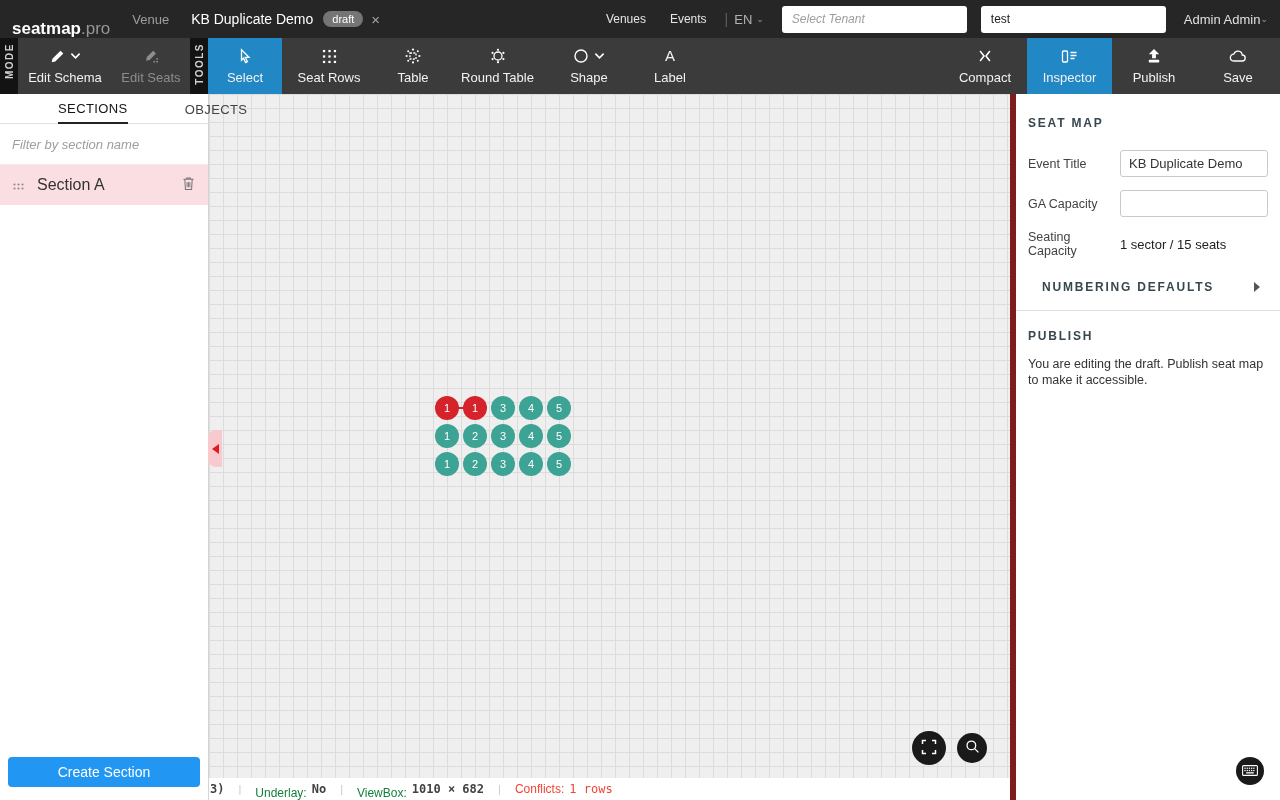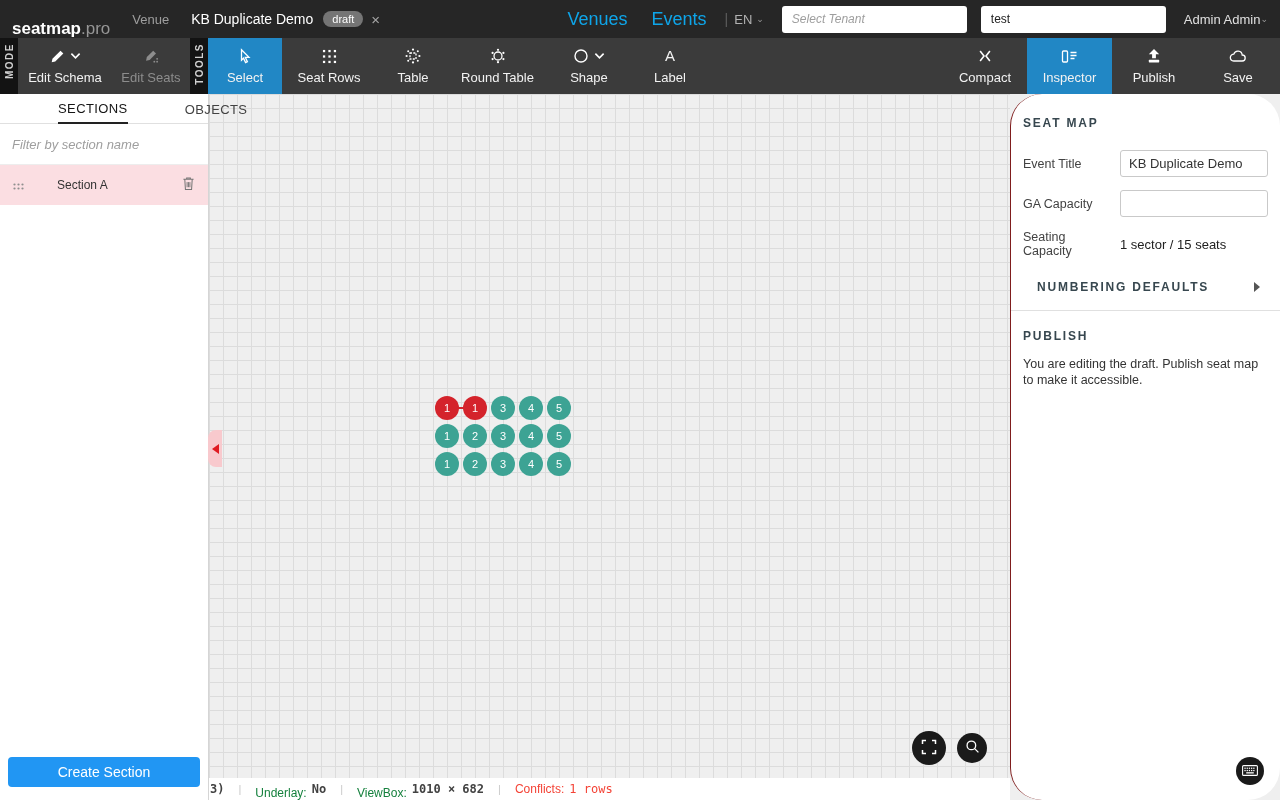--- a/index.html
+++ b/index.html
@@ -11,21 +11,21 @@
   .header { position:absolute; top:0; left:0; right:0; height:38px; background:#262626;
             display:flex; align-items:center; padding:0 12px; }
   .logo { font-size:17px; color:#fff; font-weight:bold; margin-right:22px; cursor:default;margin-top:20px; }
   .logo .suffix { color:#969696; font-weight:normal; }
   .hdr-link { color:#9e9e9e; font-size:13px; margin-right:22px; cursor:pointer; }
   .doc-title { color:#fff; font-size:14px; margin-right:10px; }
   .draft-badge { background:#757575; color:#fff; font-size:11px; padding:2px 9px; border-radius:9px; margin-right:8px; }
   .close-x { color:#a5a5a5; font-size:15px; cursor:pointer; }
   .hdr-spacer { flex:1; }
   .hdr-right { display:flex; align-items:center; }
-  .hdr-right .nav-link { color:#0ea5e9; font-size:18px; margin:0 12px; cursor:pointer; }
+  .hdr-right .nav-link { color:#e5e5e5; font-size:12px; margin:0 12px; cursor:pointer; }
   .hdr-sep { color:#5d5d5d; font-size:14px; margin-left:6px; }
   .lang { color:#b2b2b2; font-size:13px; margin:0 4px 0 6px; cursor:pointer; display:flex; align-items:center; gap:4px; }
   .chev { font-size:9px; color:#9a9a9a; }
   .hdr-input { width:185px; height:27px; border:none; border-radius:3px; background:#fff;
                font-size:12px; padding:0 10px; margin-left:14px; outline:none; color:#222;
                font-family:"Liberation Sans", sans-serif; }
   .hdr-input::placeholder { font-style:italic; color:#9e9e9e; }
   .account { color:#e0e0e0; font-size:13px; margin-left:18px; display:flex; align-items:center; gap:0; cursor:pointer; }
 
   
@@ -50,21 +50,21 @@
   
   .sidebar { width:209px; background:#fff; border-right:1px solid #d5d5d5; position:relative; z-index:3; }
   .tabs-row { height:30px; display:flex; align-items:flex-end; gap:17px; padding:0 0 0 18px; border-bottom:1px solid #e0e0e0; }
   .tab { font-size:13px; letter-spacing:.4px; color:#424242; padding-bottom:6px; cursor:pointer;margin-left:40px; }
   .tab.active { color:#151515; border-bottom:2px solid #222; margin-bottom:-1px; }
   .filter-row { height:41px; border-bottom:1px solid #ededed; display:flex; align-items:center; }
   .filter-input { border:none; outline:none; width:100%; padding:0 12px; font-size:13px; color:#333;
                   font-family:"Liberation Sans", sans-serif; }
   .filter-input::placeholder { font-style:italic; color:#9e9e9e; }
   .section-row { height:40px; background:#fbdee2; display:flex; align-items:center; padding:0 13px; gap:13px; cursor:pointer; }
-  .section-name { flex:1; font-size:12px; color:#333;margin-left:20px; }
+  .section-name { flex:1; font-size:16px; color:#333; }
   .create-btn { position:absolute; left:8px; right:8px; bottom:13px; height:30px; background:#2196f3;
                 color:#fff; font-size:14px; border:none; border-radius:4px; cursor:pointer;
                 font-family:"Liberation Sans", sans-serif; }
   .collapse-handle { position:absolute; right:-14px; top:336px; width:14px; height:37px; background:#f8c9cd;
                      border-radius:8px 0 0 8px; display:flex; align-items:center; justify-content:center;
                      cursor:pointer; z-index:4; }
   .tri-left { width:0; height:0; border-top:5px solid transparent; border-bottom:5px solid transparent;
               border-right:7px solid #e01b22; }
 
   
@@ -88,21 +88,21 @@
   .statusbar { position:absolute; left:0; right:0; bottom:0; height:22px; background:#fff;
                display:flex; align-items:center; font-size:12px; padding-left:1px; }
   .sb-sep { color:#c9c9c9; margin:0 14px; font-size:11px; }
   .sb-label { color:#15803d; margin-right:5px;margin-top:8px; }
   .sb-value { color:#424242; font-weight:bold; font-size:12px; }
   .sb-frag { color:#424242; font-weight:bold; font-size:12px; }
   .sb-conflict-label { color:#f44336; margin-right:5px; }
   .sb-conflict-value { color:#f44336; font-size:12px; }
 
   
-  .panel { width:270px; background:#fff; border-left:1px solid #7f1d1d; padding:12px; position:relative;border-radius:32px; }
+  .panel { width:270px; background:#fff; border-left:6px solid #7f1d1d; padding:12px; position:relative; }
   .panel-heading { font-size:12px; font-weight:600; letter-spacing:1.8px; color:#37474f; margin:10px 0 20px; }
   .form-row { display:flex; align-items:center; justify-content:space-between; margin-bottom:13px; }
   .form-label { font-size:12.5px; color:#424242; width:88px; line-height:14px; }
   .form-input { width:148px; height:27px; border:1px solid #c9c9c9; border-radius:3px; font-size:13px;
                 padding:0 8px; color:#333; outline:none; font-family:"Liberation Sans", sans-serif; }
   .form-value { width:148px; font-size:13px; color:#212121; }
   .collapser { display:flex; align-items:center; justify-content:space-between; margin:22px 0 4px 14px; cursor:pointer;text-align:center; }
   .collapser .title { font-size:12px; font-weight:600; letter-spacing:1.8px; color:#37474f; }
   .tri-right { width:0; height:0; border-top:5px solid transparent; border-bottom:5px solid transparent;
                border-left:6px solid #555; margin-right:8px; }

